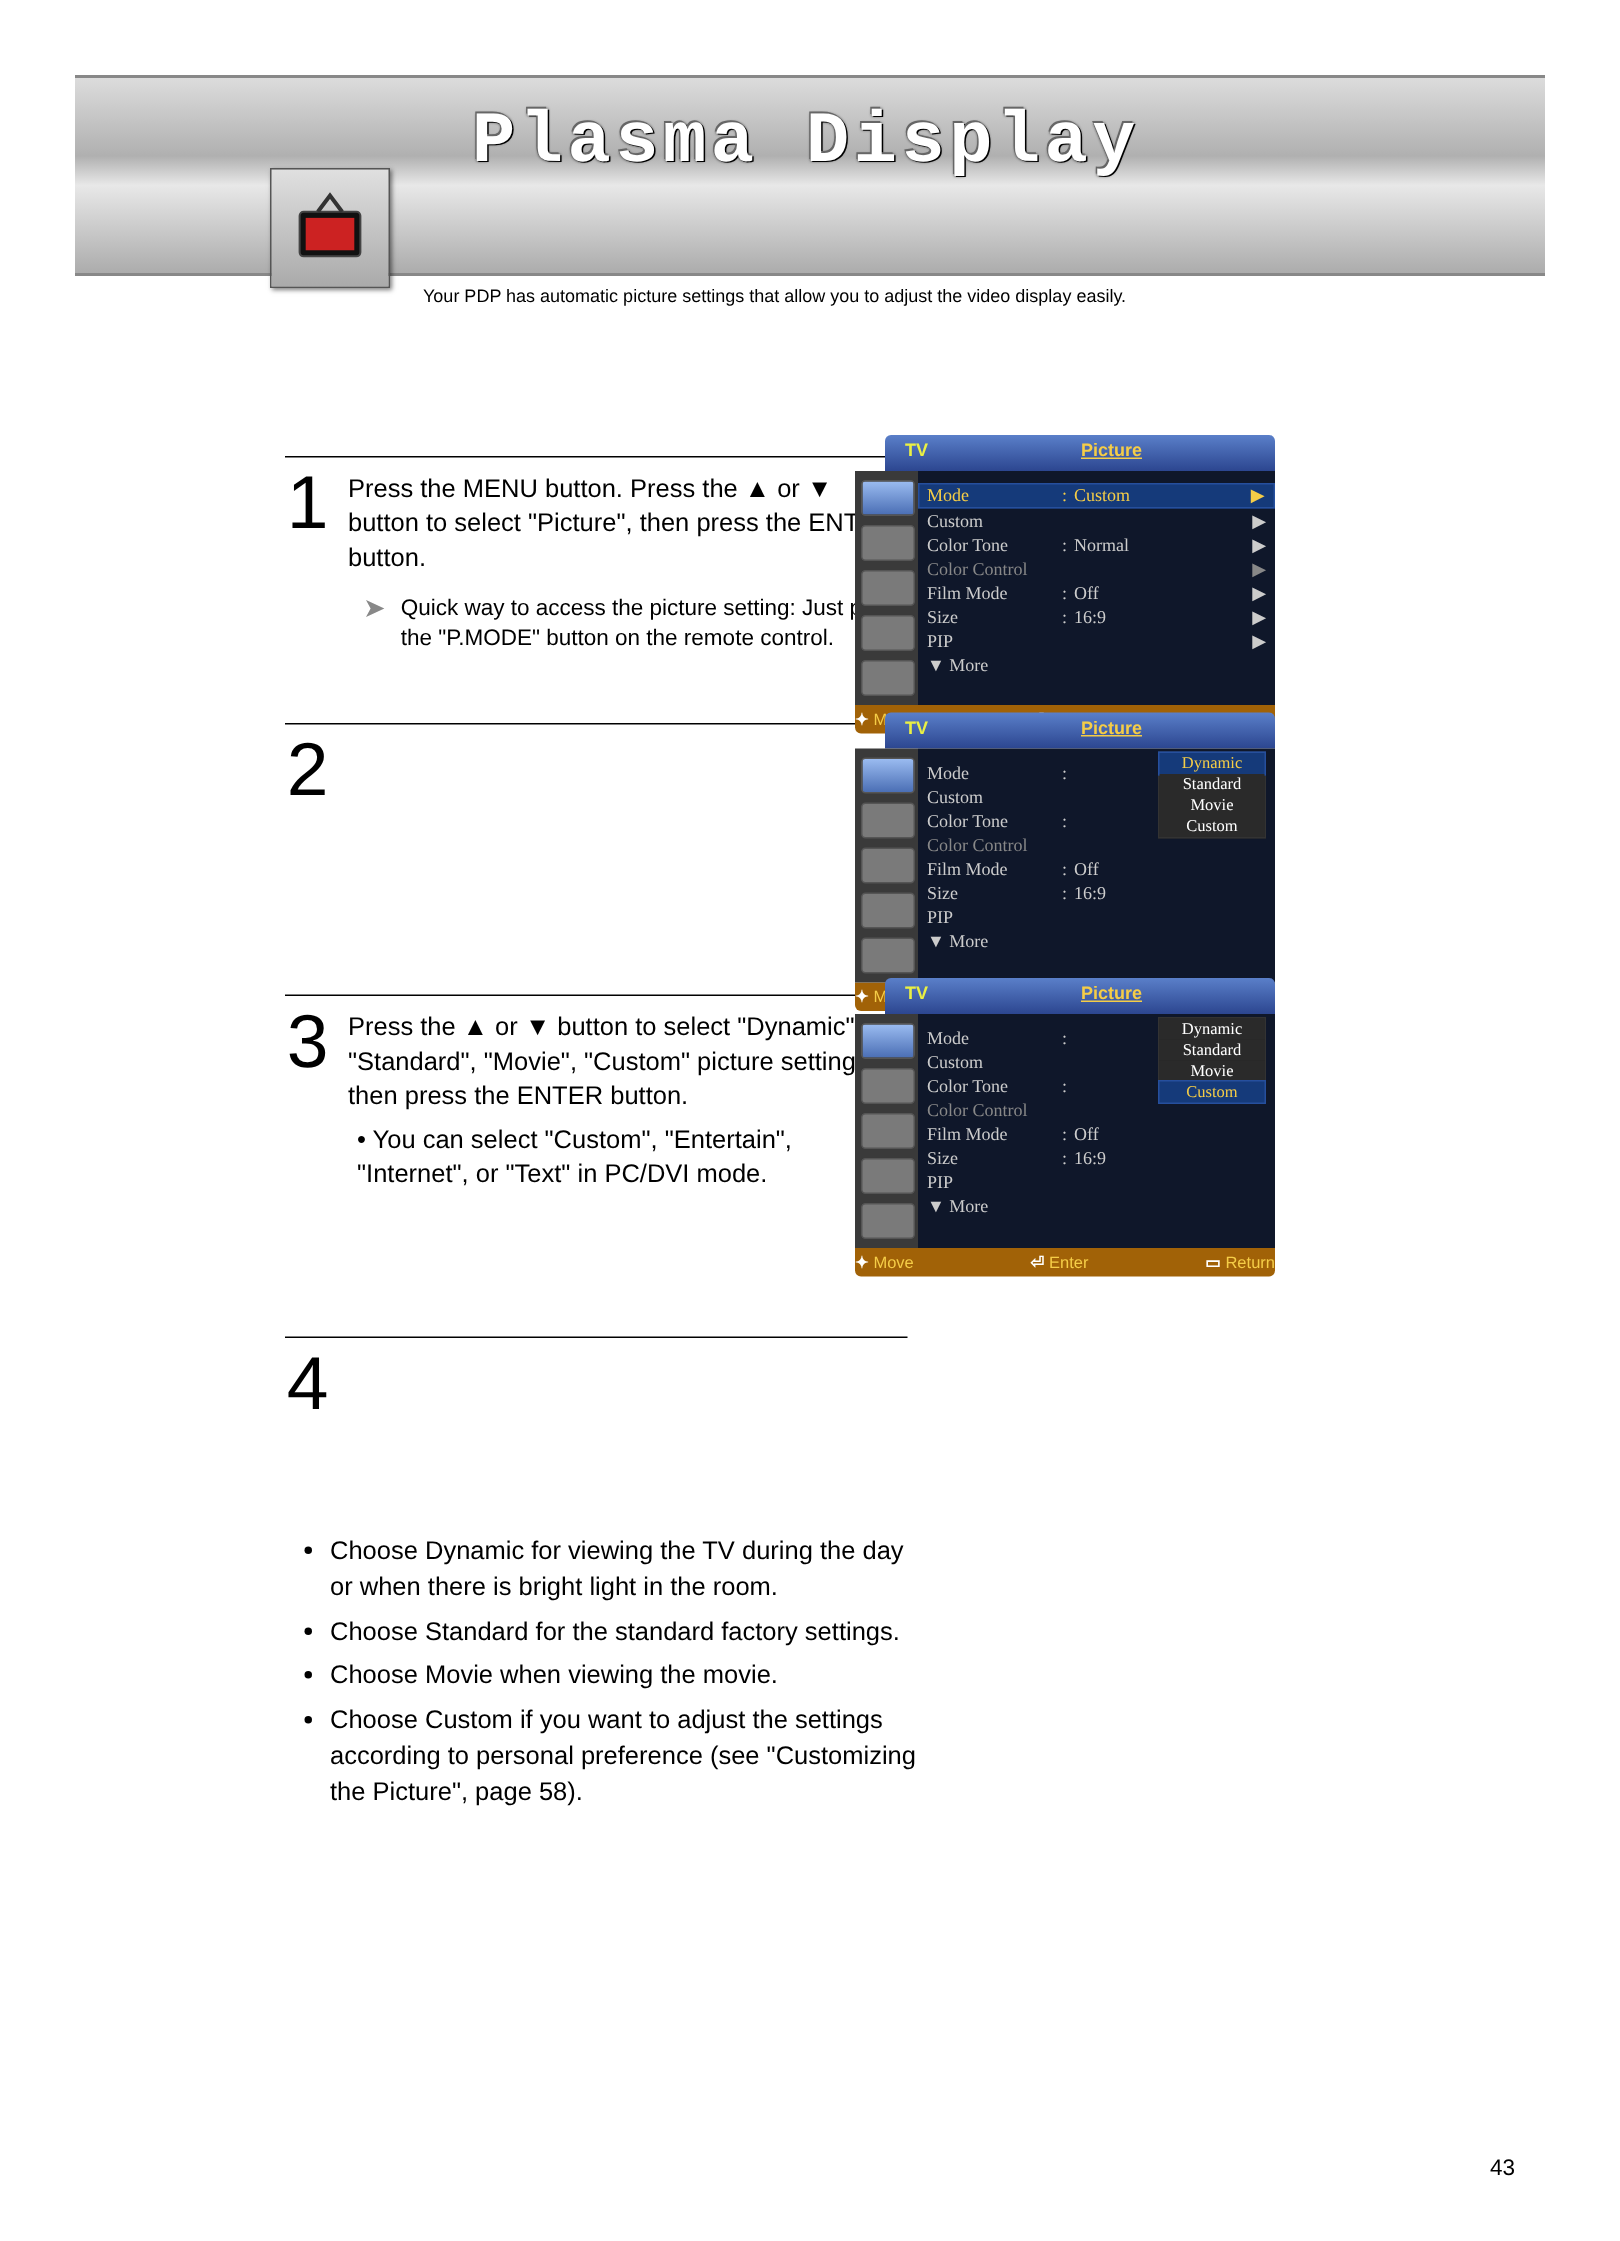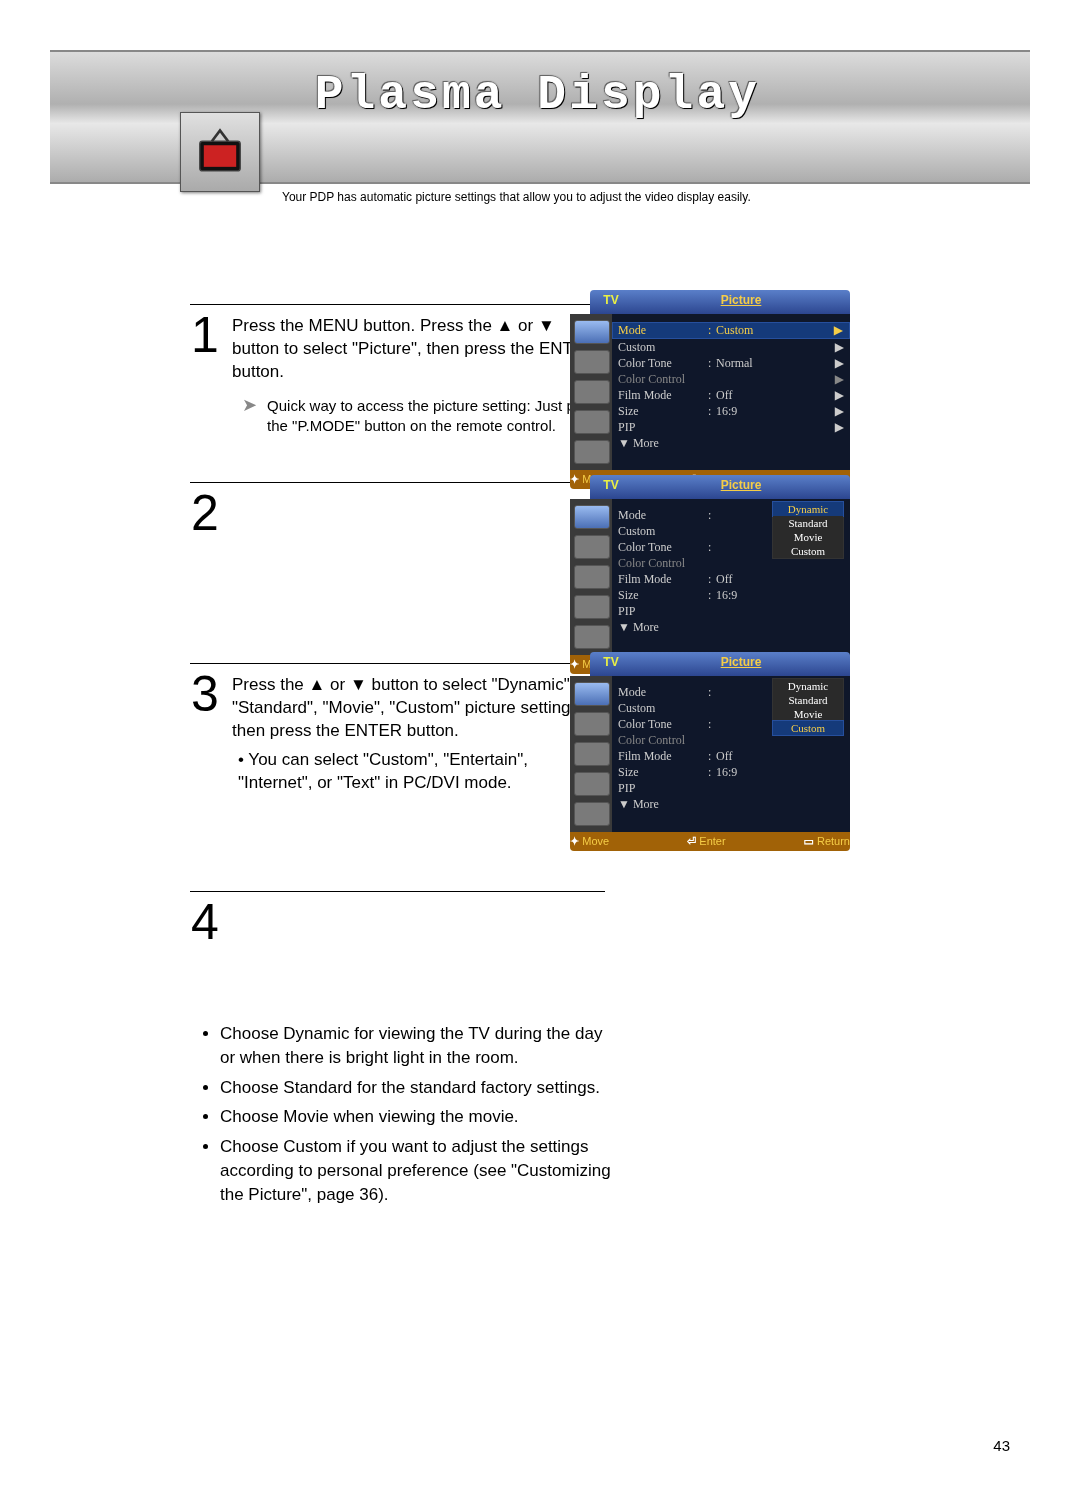--- a/index.html
+++ b/index.html
@@ -258,21 +258,21 @@
 
     <div class="step" style="border-bottom:none;">
       <div class="num">4</div>
     </div>
 
     <div class="notes">
       <ul>
         <li>Choose Dynamic for viewing the TV during the day or when there is bright light in the room.</li>
         <li>Choose Standard for the standard factory settings.</li>
         <li>Choose Movie when viewing the movie.</li>
-        <li>Choose Custom if you want to adjust the settings according to personal preference (see "Customizing the Picture", page 36).</li>
+        <li>Choose Custom if you want to adjust the settings according to personal preference (see "Customizing the Picture", page 58).</li>
       </ul>
     </div>
 
   </div>
 
   <div class="osd" style="top:290px;">
     <div class="osd-header">
       <div class="tv">TV</div>
       <div class="title">Picture</div>
     </div>

